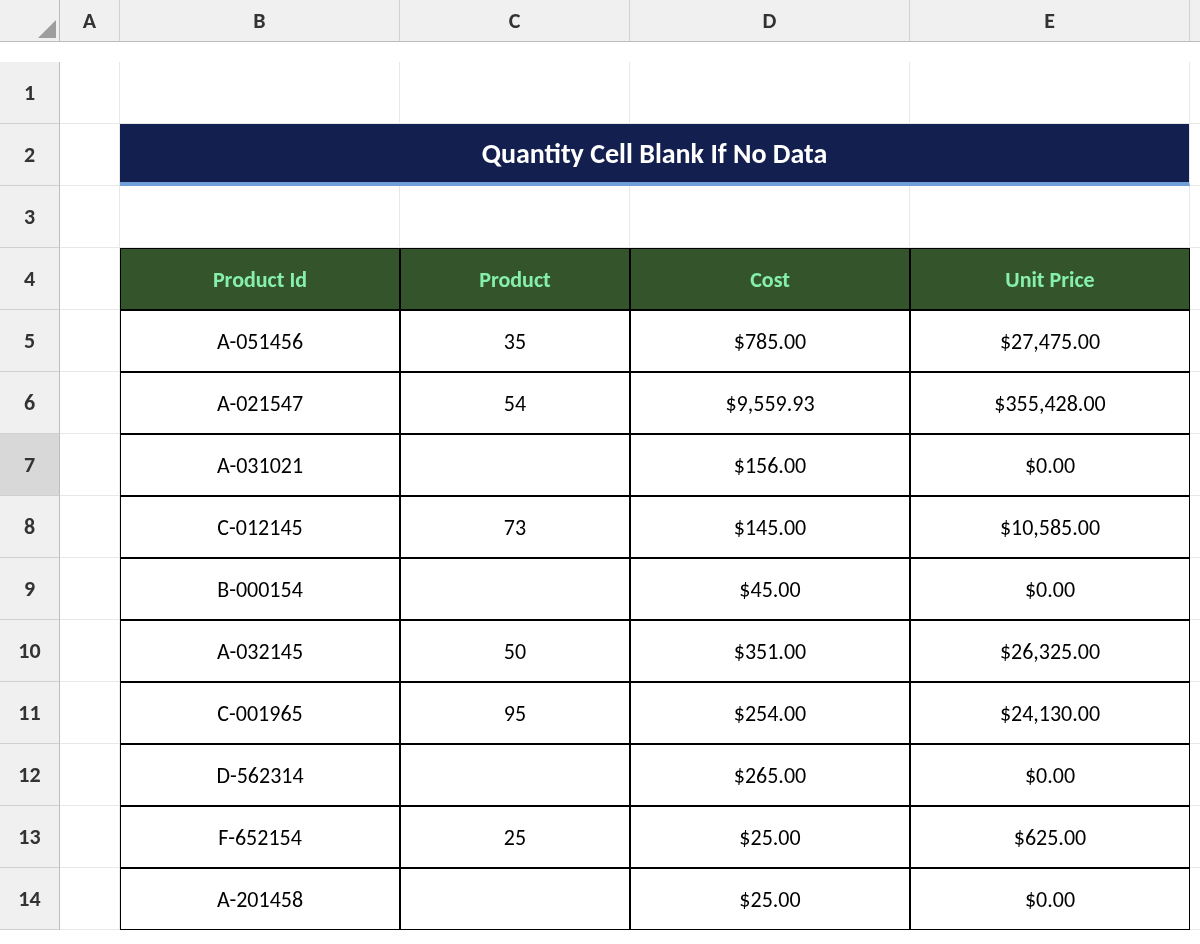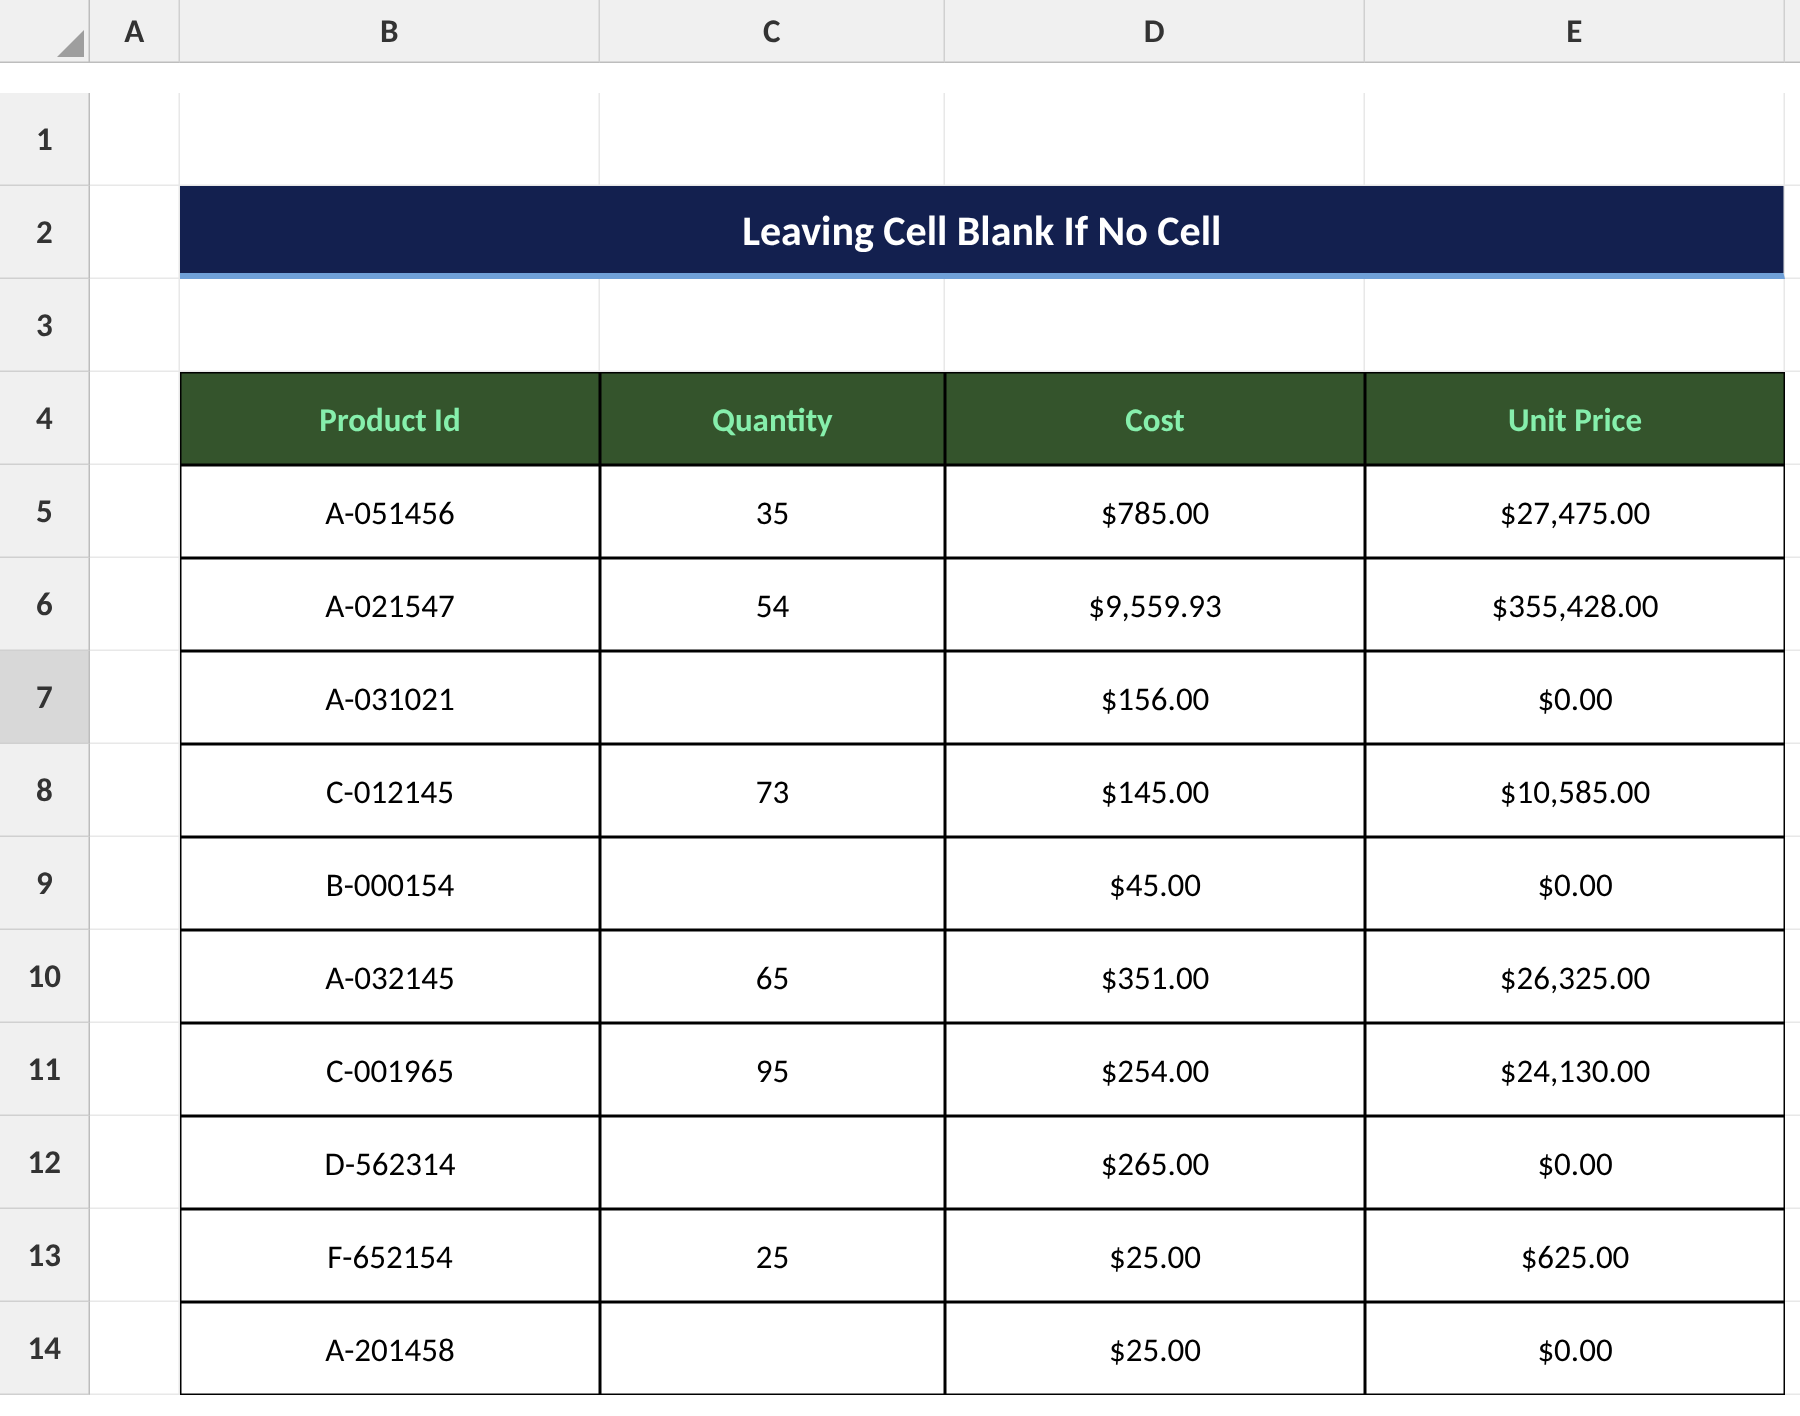--- a/index.html
+++ b/index.html
@@ -102,35 +102,35 @@
   <div class="rowhdr">1</div>
   <div class="cell"></div>
   <div class="cell"></div>
   <div class="cell"></div>
   <div class="cell"></div>
   <div class="cell"></div>
   <div class="cell"></div>
 
   <div class="rowhdr">2</div>
   <div class="cell"></div>
-  <div class="banner">Leaving Cell Blank If No Cell</div>
+  <div class="banner">Quantity Cell Blank If No Data</div>
   <div class="cell"></div>
 
   <div class="rowhdr">3</div>
   <div class="cell"></div>
   <div class="cell"></div>
   <div class="cell"></div>
   <div class="cell"></div>
   <div class="cell"></div>
   <div class="cell"></div>
 
   <div class="rowhdr">4</div>
   <div class="cell"></div>
   <div class="thdr">Product Id</div>
-  <div class="thdr">Quantity</div>
+  <div class="thdr">Product</div>
   <div class="thdr">Cost</div>
   <div class="thdr">Unit Price</div>
   <div class="cell"></div>
 
   <div class="rowhdr">5</div>
   <div class="cell"></div>
   <div class="tcell">A-051456</div>
   <div class="tcell">35</div>
   <div class="tcell">$785.00</div>
   <div class="tcell">$27,475.00</div>
@@ -164,21 +164,21 @@
   <div class="cell"></div>
   <div class="tcell">B-000154</div>
   <div class="tcell"></div>
   <div class="tcell">$45.00</div>
   <div class="tcell">$0.00</div>
   <div class="cell"></div>
 
   <div class="rowhdr">10</div>
   <div class="cell"></div>
   <div class="tcell">A-032145</div>
-  <div class="tcell">65</div>
+  <div class="tcell">50</div>
   <div class="tcell">$351.00</div>
   <div class="tcell">$26,325.00</div>
   <div class="cell"></div>
 
   <div class="rowhdr">11</div>
   <div class="cell"></div>
   <div class="tcell">C-001965</div>
   <div class="tcell">95</div>
   <div class="tcell">$254.00</div>
   <div class="tcell">$24,130.00</div>

